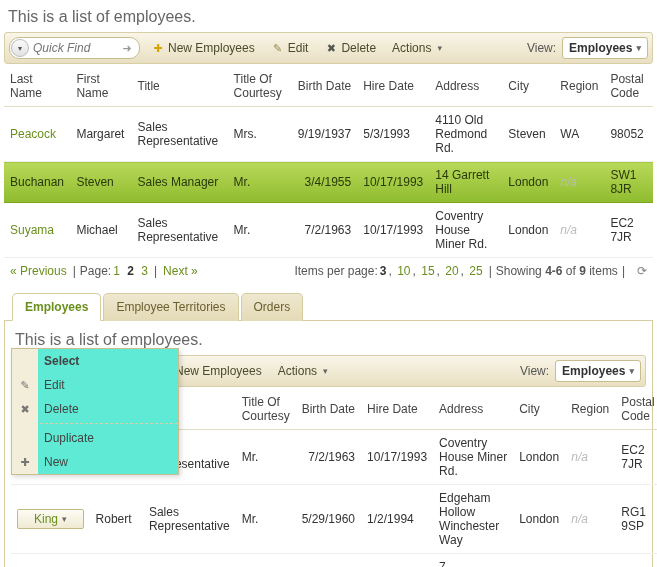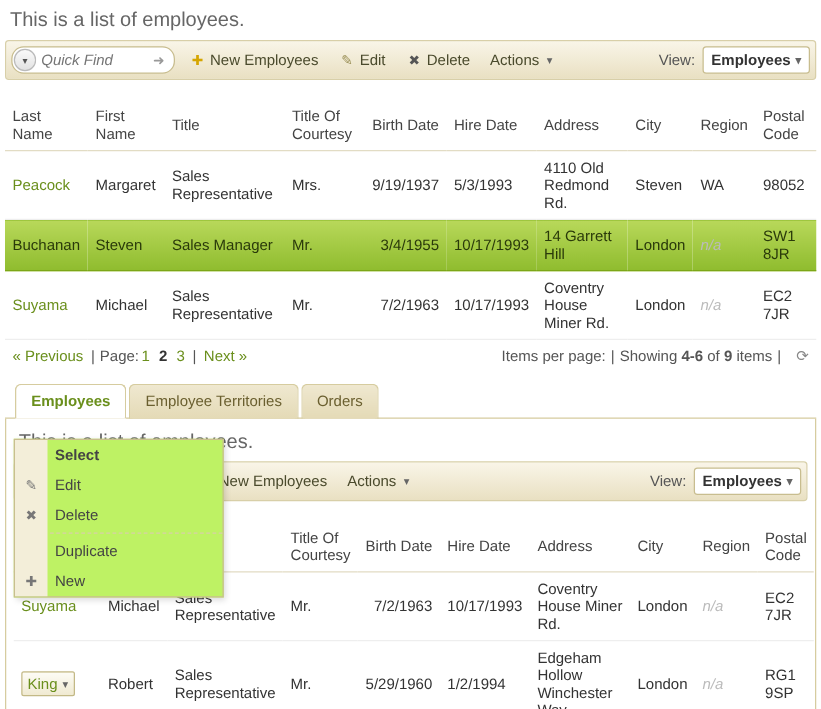--- a/index.html
+++ b/index.html
@@ -10,43 +10,43 @@
 .toolbar .spacer { flex: 1; }
 .qf-wrap { display: flex; align-items: center; border: 1px solid #c8bd8f; border-radius: 10px; background: #fff; padding: 1px 4px 1px 1px; }
 .qf-rounddrop { width: 18px; height: 18px; border-radius: 50%; background: linear-gradient(#fafafa,#e2e2e2); border: 1px solid #bbb; display: flex; align-items: center; justify-content: center; font-size: 8px; color: #555; }
 .qf-input { border: none; outline: none; font-style: italic; color: #888; width: 90px; padding: 2px 4px; font-size: 12px; }
 .qf-go { width: 16px; height: 16px; display: flex; align-items: center; justify-content: center; color: #999; font-size: 11px; }
 .tbtn { display: flex; align-items: center; gap: 3px; padding: 3px 5px; cursor: pointer; color: #4a4a2c; border-radius: 3px; }
 .icon { width: 14px; height: 14px; display: inline-flex; align-items: center; justify-content: center; font-size: 11px; }
 .dropdown-caret::after { content: "▾"; font-size: 9px; margin-left: 3px; color: #666; }
 .view-label { color: #555; }
 .view-select { display: flex; align-items: center; gap: 4px; background: #fff; border: 1px solid #c8bd8f; border-radius: 3px; padding: 3px 6px; font-weight: bold; color: #333; }
-.grid { width: 100%; border-collapse: collapse; margin-top: 16px; }
+.grid { width: 100%; border-collapse: collapse; margin-top: 2px; }
 .grid th { text-align: left; font-weight: normal; color: #444; padding: 6px 6px; border-bottom: 1px solid #e2dcc4; font-size: 12px; }
 .grid td { padding: 6px 6px; border-bottom: 1px solid #eee; font-size: 12px; vertical-align: middle; }
 .grid tr.sel td { background: linear-gradient(#b8d85a, #8fbc2e); color: #2a3a0a; border-top: 1px solid #7ca617; border-bottom: 1px solid #7ca617; }
 .grid tr.sel td a { color: #2a3a0a; }
 .na { color: #bbb; font-style: italic; }
 .pager { display: flex; align-items: center; padding: 6px 4px; color: #555; font-size: 12px; }
 .pager .spacer { flex: 1; }
 .pager a { color: #6a8f1c; margin: 0 2px; }
 .pager .curr { color: #333; font-weight: bold; margin: 0 2px; }
 .refresh { width: 14px; height: 14px; margin-left: 6px; display: inline-flex; align-items: center; justify-content: center; color: #888; }
 .tabs { display: flex; gap: 2px; margin-top: 8px; border-bottom: 1px solid #d6cc9f; padding-left: 8px; }
 .tab { padding: 6px 12px; border: 1px solid #d6cc9f; border-bottom: none; border-radius: 5px 5px 0 0; background: linear-gradient(#efe8d0,#e4dab6); color: #6a5f2f; cursor: pointer; position: relative; top: 1px; }
 .tab.active { background: #fff; color: #6a8f1c; font-weight: bold; border-bottom: 1px solid #fff; }
 .detail { border: 1px solid #d6cc9f; border-top: none; padding: 6px 6px 2px 6px; position: relative; }
-.context-menu { position: absolute; left: 6px; top: 16px; width: 168px; background: #bef264; border: 1px solid #c9be8f; box-shadow: 2px 2px 5px rgba(0,0,0,0.15); z-index: 20; }
+.context-menu { position: absolute; left: 6px; top: 27px; width: 168px; background: #5eead4; border: 1px solid #c9be8f; box-shadow: 2px 2px 5px rgba(0,0,0,0.15); z-index: 20; }
 .cm-strip { position: absolute; left: 0; top: 0; bottom: 0; width: 26px; background: #f3eed9; }
 .cm-item { position: relative; padding: 5px 8px 5px 32px; cursor: pointer; color: #444; }
 .cm-item .cm-icon { position: absolute; left: 5px; top: 4px; width: 16px; height: 16px; display: flex; align-items: center; justify-content: center; font-size: 11px; color: #777; }
 .cm-head { font-weight: bold; }
 .cm-sep { height: 0; border-top: 1px dashed #d8cfa8; margin: 2px 0 2px 28px; }
 .cm-item.hl { background: linear-gradient(#ecf5d2,#d6e9a3); border: 1px solid #b6d263; margin: -1px; padding: 5px 8px 5px 32px; }
-.name-dd { display: inline-flex; align-items: center; border: 1px solid #c3b986; background: linear-gradient(#fdfcf5,#f0ead2); padding: 2px 4px; border-radius: 2px; gap: 4px; }
+.name-dd { display: inline-flex; align-items: center; border: 1px solid #c3b986; background: linear-gradient(#fdfcf5,#f0ead2); padding: 2px 16px; border-radius: 2px; gap: 4px; }
 .name-dd .caret { font-size: 9px; color: #666; }
 .icon-new { color: #d5a500; }
 .icon-edit { color: #9a8f55; }
 .icon-del { color: #555; }
 </style>
 </head>
 <body>
 
 <div class="desc">This is a list of employees.</div>
 
@@ -136,20 +136,21 @@
 
 <div class="pager">
   <a href="#">« Previous</a>
   <span style="margin:0 4px">|</span>
   <span>Page:</span>
   <span id="page-links"> <a href="#">1</a> <span class="curr">2</span> <a href="#">3</a> </span>
   <span style="margin:0 4px">|</span>
   <a href="#">Next »</a>
   <div class="spacer"></div>
   <span>Items per page:</span>
+  <span id="ipp-links"> <span class="curr">3</span>, <a href="#">10</a>, <a href="#">15</a>, <a href="#">20</a>, <a href="#">25</a> </span>
   <span style="margin:0 4px">|</span>
   <span>Showing</span>&nbsp;
   <b>4-6</b>&nbsp;
   <span>of</span>&nbsp;
   <b>9</b>&nbsp;
   <span>items</span>
   <span style="margin:0 4px">|</span>
   <span class="refresh">⟳</span>
 </div>
 

